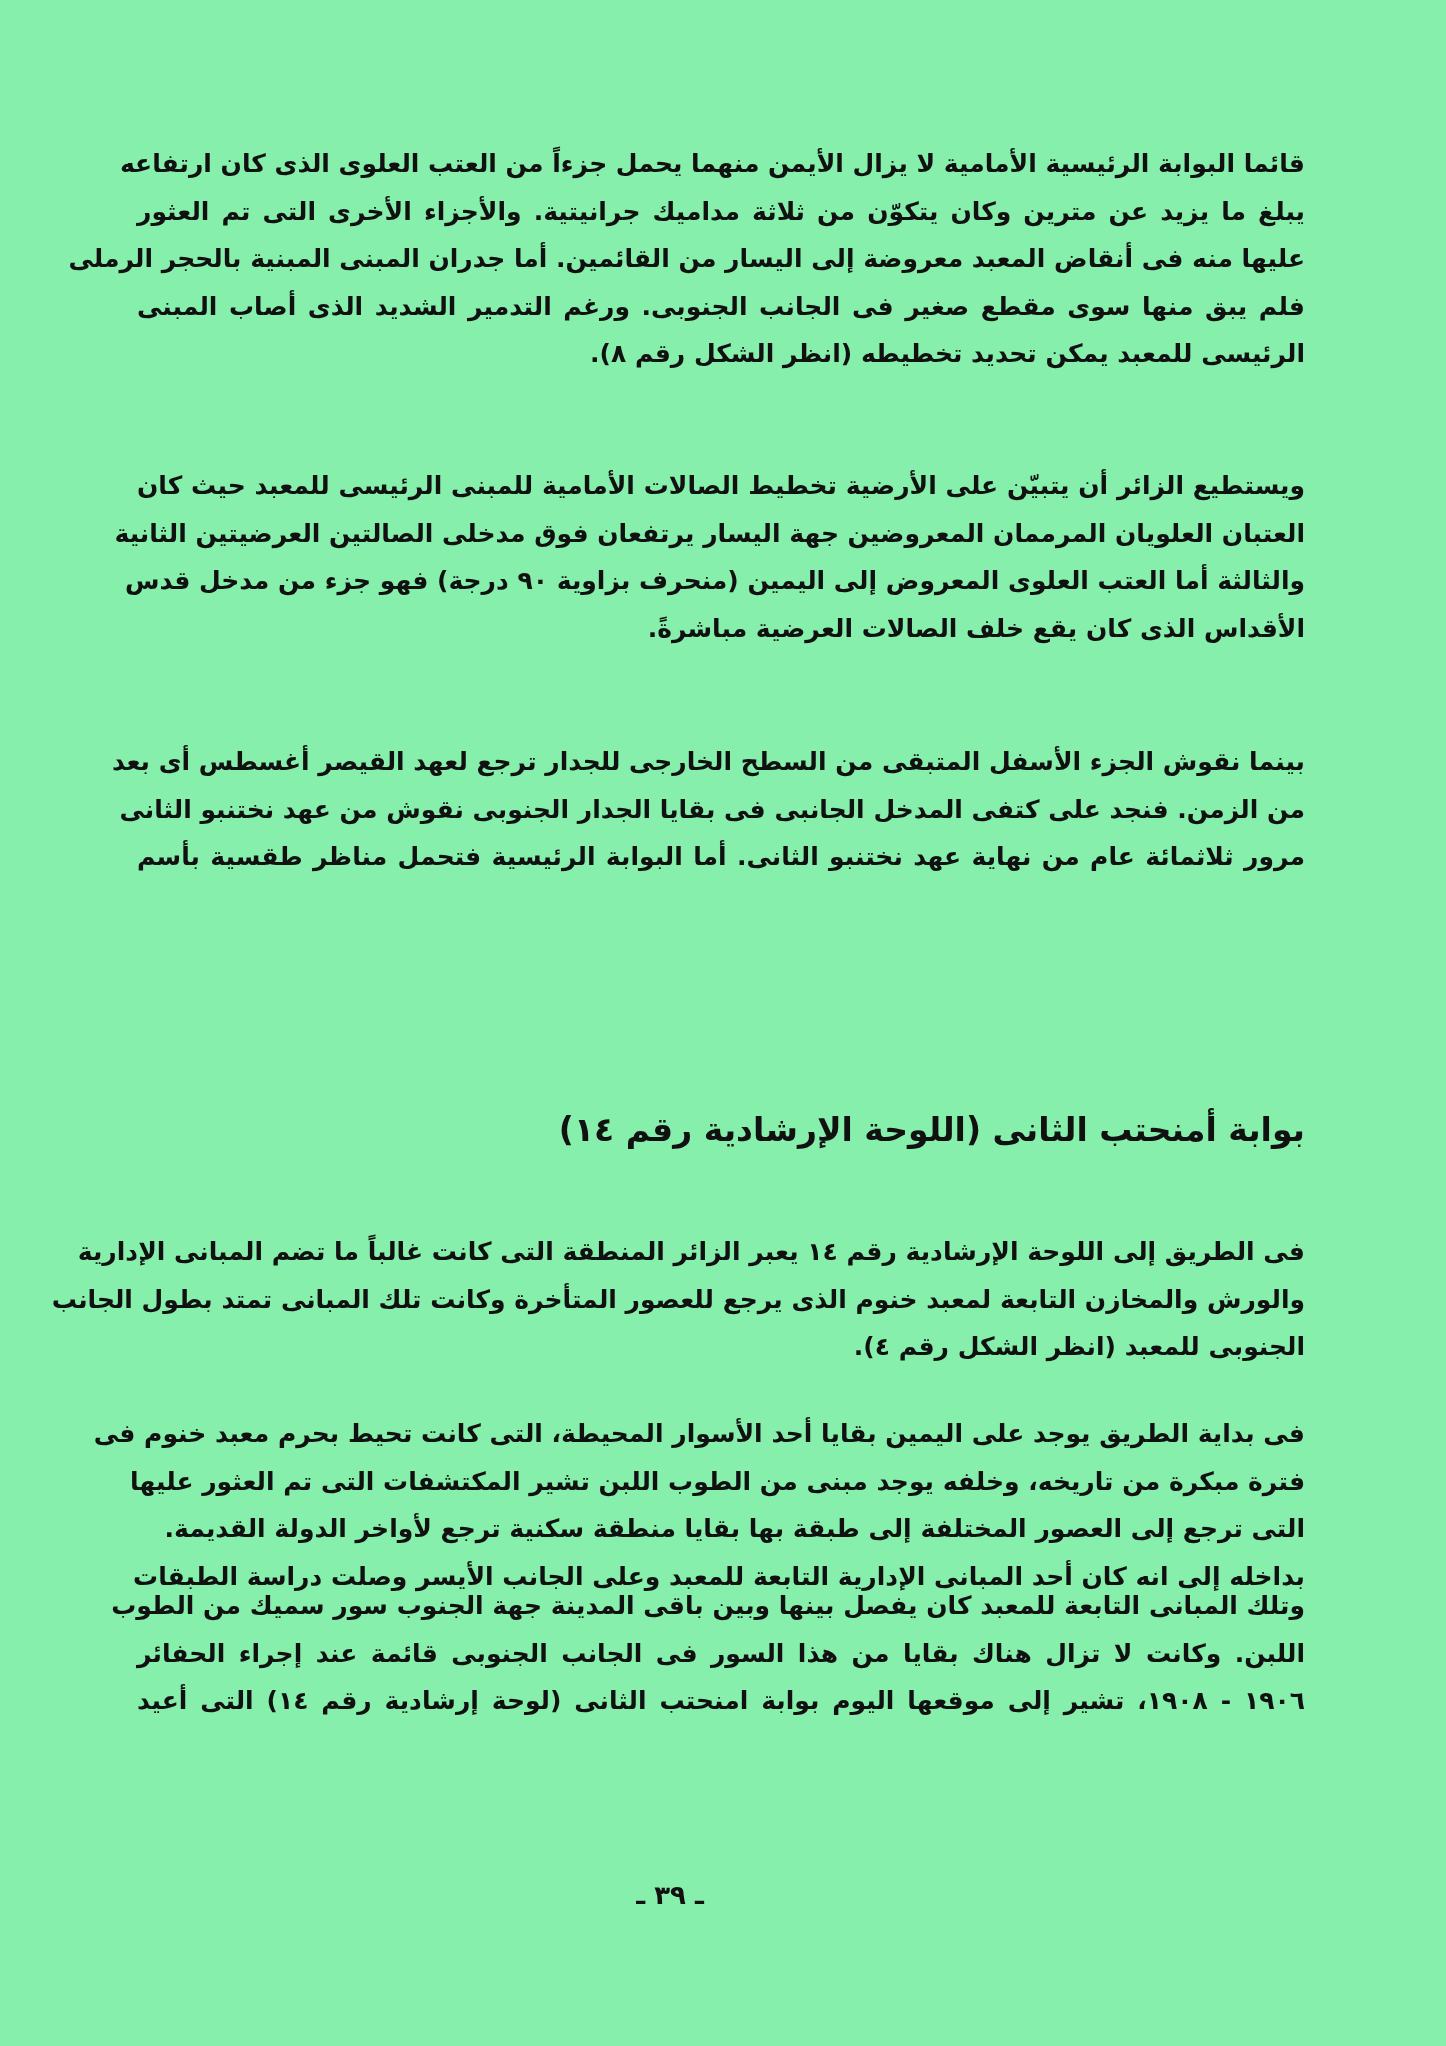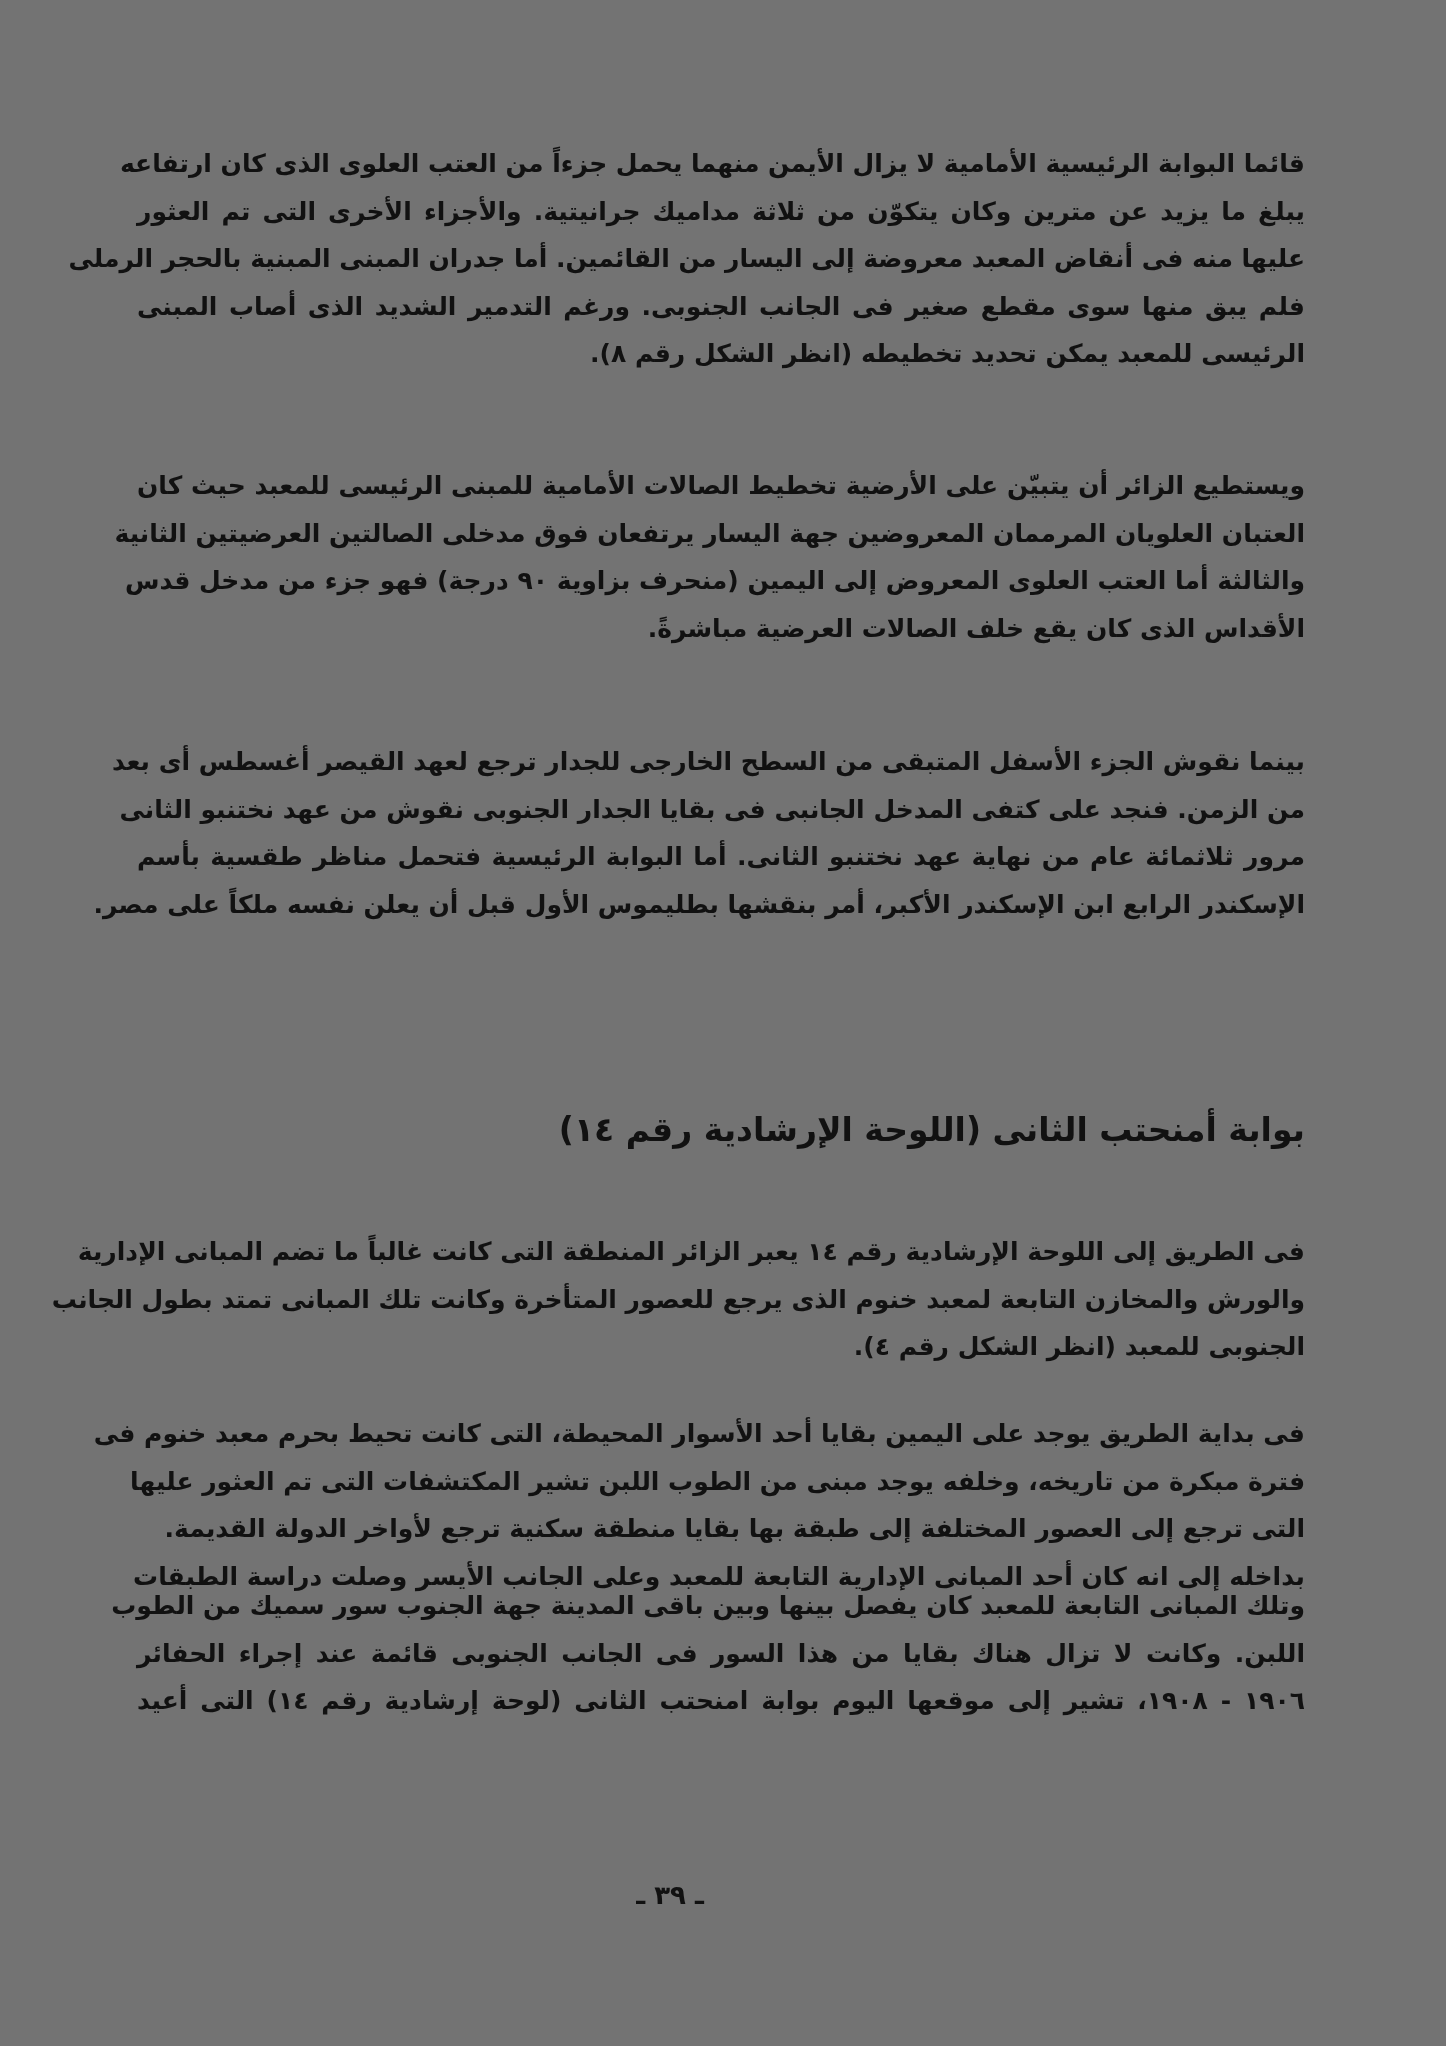--- a/index.html
+++ b/index.html
@@ -14,21 +14,21 @@
       overflow: hidden;
       color: #111111;
       font-family: "DejaVu Sans", "Liberation Sans", sans-serif;
     }
     .page {
       position: absolute;
       left: 0;
       top: 0;
       width: 1446px;
       height: 2046px;
-      background: #737373;
+      background: #86efac;
     }
     .text-block {
       position: absolute;
       right: 141px;
       width: 1168px;
       direction: rtl;
     }
     .para {
       margin: 0;
       font-size: 25px;
@@ -90,21 +90,20 @@
     <span class="line">ويستطيع الزائر أن يتبيّن على الأرضية تخطيط الصالات الأمامية للمبنى الرئيسى للمعبد حيث كان</span>
     <span class="line">العتبان العلويان المرممان المعروضين جهة اليسار يرتفعان فوق مدخلى الصالتين العرضيتين الثانية</span>
     <span class="line">والثالثة أما العتب العلوى المعروض إلى اليمين (منحرف بزاوية ٩٠ درجة) فهو جزء من مدخل قدس</span>
     <span class="line last">الأقداس الذى كان يقع خلف الصالات العرضية مباشرةً.</span>
   </div>
 
   <div class="text-block para" id="p3">
     <span class="line">بينما نقوش الجزء الأسفل المتبقى من السطح الخارجى للجدار ترجع لعهد القيصر أغسطس أى بعد</span>
     <span class="line">من الزمن. فنجد على كتفى المدخل الجانبى فى بقايا الجدار الجنوبى نقوش من عهد نختنبو الثانى</span>
     <span class="line">مرور ثلاثمائة عام من نهاية عهد نختنبو الثانى. أما البوابة الرئيسية فتحمل مناظر طقسية بأسم</span>
-    <span class="line last">الإسكندر الرابع ابن الإسكندر الأكبر، أمر بنقشها بطليموس الأول قبل أن يعلن نفسه ملكاً على مصر.</span>
   </div>
 
   <h2 id="heading" style="margin:0;">بوابة أمنحتب الثانى (اللوحة الإرشادية رقم ١٤)</h2>
 
   <div class="text-block para" id="p4">
     <span class="line">فى الطريق إلى اللوحة الإرشادية رقم ١٤ يعبر الزائر المنطقة التى كانت غالباً ما تضم المبانى الإدارية</span>
     <span class="line">والورش والمخازن التابعة لمعبد خنوم الذى يرجع للعصور المتأخرة وكانت تلك المبانى تمتد بطول الجانب</span>
     <span class="line last">الجنوبى للمعبد (انظر الشكل رقم ٤).</span>
   </div>
 

